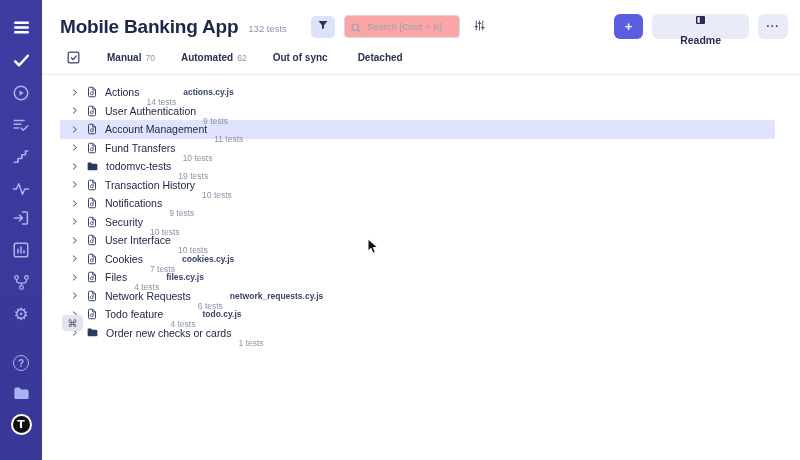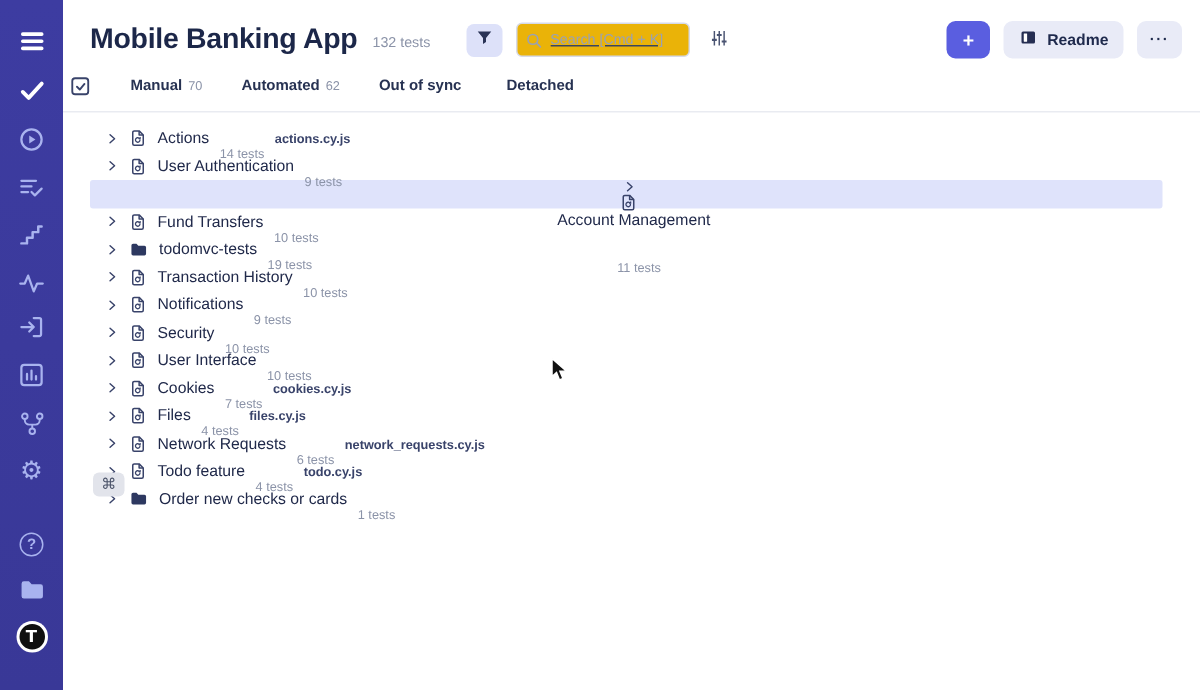--- a/index.html
+++ b/index.html
@@ -25,46 +25,46 @@
   
   .content { position:absolute; left:42px; top:0; width:758px; height:336px; }
 
   .hdr { display:flex; align-items:center; padding:14px 12px 0 18px; }
   .title { font-size:19px; font-weight:800; color:#1c2749; letter-spacing:-.2px; white-space:nowrap; }
   .tests-count { font-size:9.5px; color:#8b93a8; margin-left:10px; margin-top:4px; white-space:nowrap; }
   .filter-btn { margin-left:24px; width:24px; height:22px; background:#dde1f9; border:none;
     border-radius:5px; display:flex; align-items:center; justify-content:center; cursor:pointer; }
   .search-wrap { position:relative; margin-left:9px; }
   .search-input { width:116px; height:23px; border:1px solid #d6dae8; border-radius:4px;
-    padding:0 6px 0 22px; font-size:9.5px; color:#3a455f; outline:none; background:#eab308;
-    font-family:"Liberation Sans","DejaVu Sans",sans-serif;text-decoration:underline; }
+    padding:0 6px 0 22px; font-size:9.5px; color:#3a455f; outline:none; background:#fca5a5;
+    font-family:"Liberation Sans","DejaVu Sans",sans-serif; }
   .search-input::placeholder { color:#9aa1b4; }
   .search-ico { position:absolute; left:6px; top:5px; }
   .sliders-btn { margin-left:13px; background:none; border:none; cursor:pointer; height:22px;
     display:flex; align-items:center; }
   .hdr-spacer { flex:1; }
   .add-btn { width:29px; height:25px; background:#5a5ee0; color:#fff; border:none; border-radius:6px;
     font-size:13px; font-weight:bold; cursor:pointer; line-height:1; }
   .readme-btn { margin-left:9px; height:25px; background:#e9ebf7; border:none; border-radius:6px;
-    display:flex; align-items:center; gap:6px; padding:0 10px; cursor:pointer;
-    font-size:10.5px; font-weight:700; color:#1f2a4d; font-family:inherit; }
+    display:flex; align-items:center; gap:6px; padding:0 28px; cursor:pointer;
+    font-size:10.5px; font-weight:700; color:#1f2a4d; font-family:inherit;flex-direction:column; }
   .more-btn { margin-left:9px; width:30px; height:25px; background:#e9ebf7; border:none; border-radius:6px;
     color:#1f2a4d; font-size:10px; font-weight:bold; letter-spacing:1px; cursor:pointer; line-height:1; }
 
-  .tabs { display:flex; align-items:center; gap:26px; margin-top:11px; padding:0 12px 9px 4px;
+  .tabs { display:flex; align-items:center; gap:26px; margin-top:11px; padding:0 12px 9px 24px;
     border-bottom:1px solid #e9ebf1; }
   .tab { display:flex; align-items:baseline; gap:4px; cursor:pointer; white-space:nowrap; }
   .tab-label { font-size:10px; font-weight:700; color:#273252; }
   .tab-count { font-size:8.5px; color:#8b93a8; }
   .select-all { cursor:pointer; display:flex; align-items:center; }
 
   .rows { margin-top:8px; }
   .row { display:flex; align-items:center; height:18.5px; margin:0 25px 0 18px;
     padding-left:10px; border-radius:2px; cursor:pointer; }
-  .row.selected { background:#dfe3fb;flex-direction:column; }
+  .row.selected { background:#dfe3fb; }
   .row .chev { display:flex; align-items:center; margin-right:7px; }
   .row .ric { display:flex; align-items:center; margin-right:7px; }
   .row-name { font-size:10.5px; font-weight:400; color:#20294a; white-space:nowrap; }
   .row-count { font-size:8.5px; color:#8b93a8; margin-left:7px; white-space:nowrap;margin-top:20px; }
   .row-file { font-size:8.5px; font-weight:700; color:#39436a; margin-left:7px; white-space:nowrap; }
 
   .cmd-btn { position:absolute; left:20px; bottom:5px; width:21px; height:16px;
     background:#e2e4eb; border:none; border-radius:4px; color:#4a5268; font-size:10px;
     display:flex; align-items:center; justify-content:center; cursor:pointer;
     font-family:"DejaVu Sans",sans-serif; }

